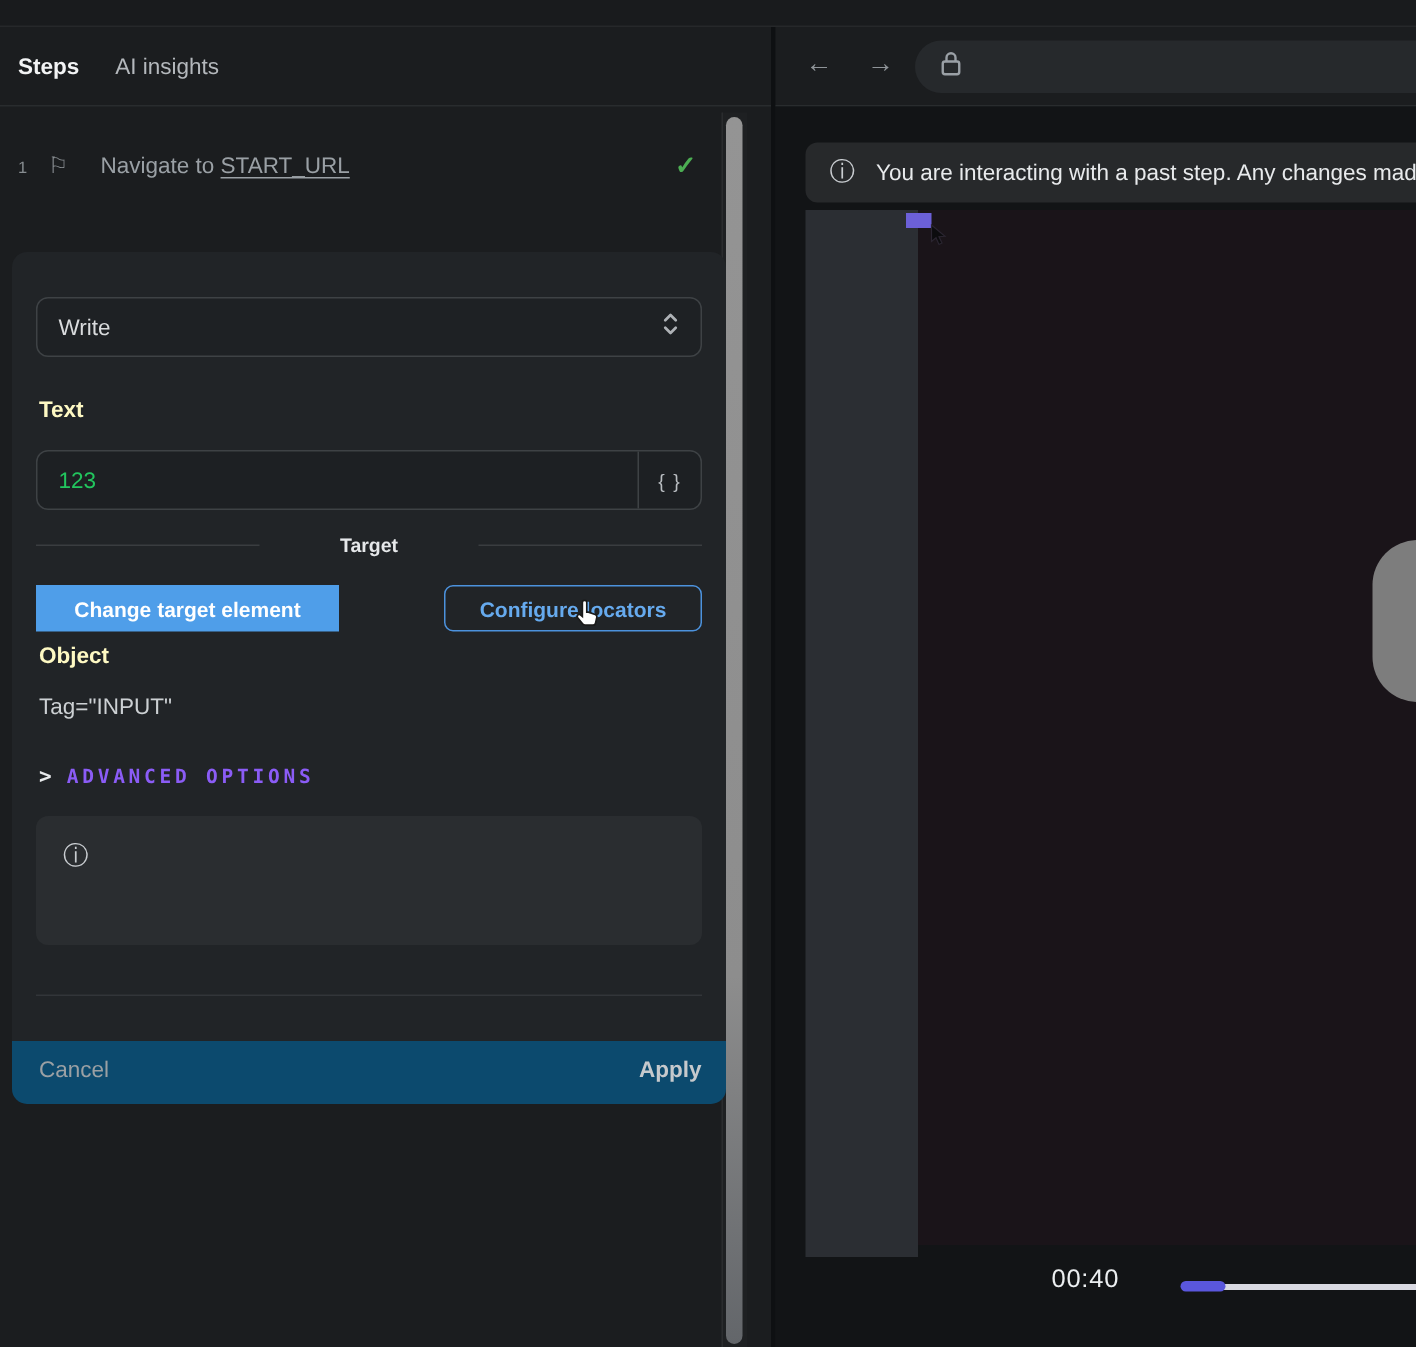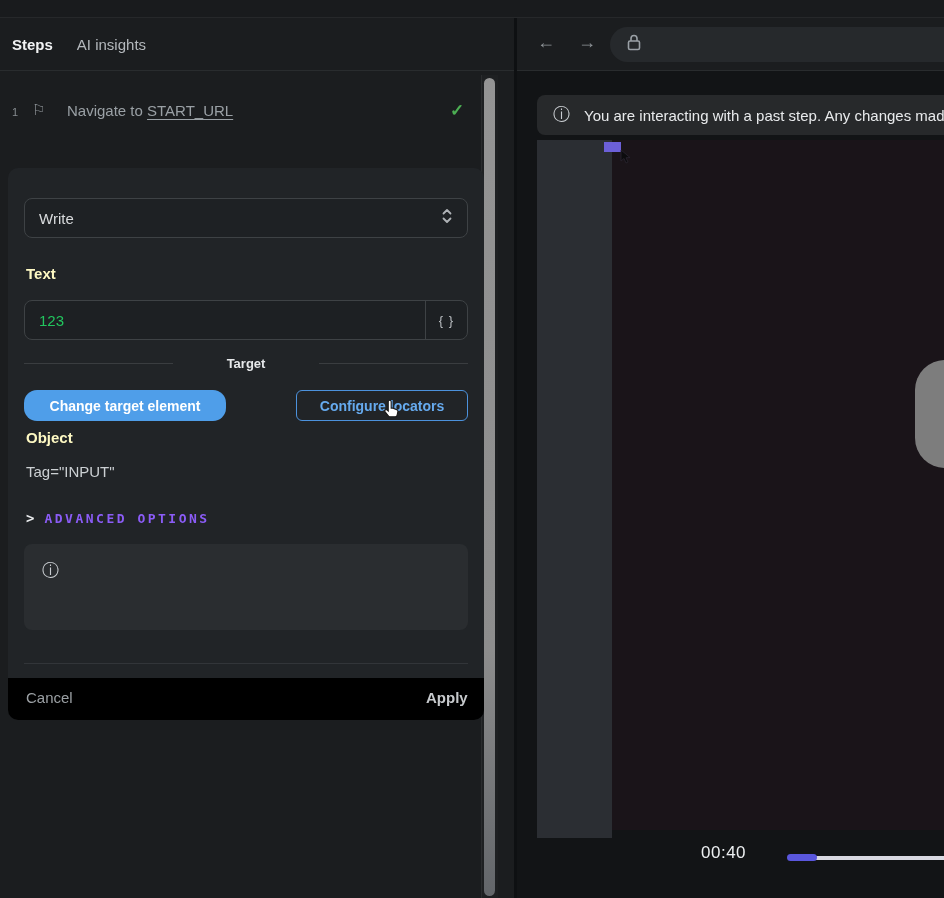--- a/index.html
+++ b/index.html
@@ -46,41 +46,41 @@
 
   #input-group{ left:16px; top:132px; width:444px; height:40px; border:1px solid #3e4245; border-radius:8px; background:#1d2023; display:flex; }
   #text-input{ flex:1; display:flex; align-items:center; padding-left:14px; font-size:15px; color:#22c55e; }
   #braces-btn{ width:42px; border-left:1px solid #3e4245; display:flex; align-items:center; justify-content:center;
     font-size:13px; color:#b9bdc1; letter-spacing:1px; cursor:pointer; }
 
   #target-divider{ left:16px; top:188px; width:444px; display:flex; align-items:center;gap:40px; }
   #target-divider .line{ flex:1; height:1px; background:#3a3d40; }
   #target-divider .lbl{ margin:0 14px; font-size:13px; font-weight:bold; color:#e6e8ea; }
 
-  #change-target-btn{ left:16px; top:222px; width:202px; height:31px; background:#4f9ee9; border:none; border-radius:13px;
+  #change-target-btn{ left:16px; top:222px; width:202px; height:31px; background:#4f9ee9; border:none; border-radius:0;
     color:#ffffff; font-size:14px; font-weight:bold; font-family:inherit; cursor:pointer; }
   #configure-btn{ left:288px; top:222px; width:172px; height:31px; background:transparent; border:1px solid #4c92dd; border-radius:6px;
     color:#66aaee; font-size:14px; font-weight:bold; font-family:inherit; cursor:pointer; }
   #hand-cursor{ left:372px; top:230px; width:22px; height:22px; }
 
   #object-label{ left:18px; top:261px; }
   #object-value{ left:18px; top:295px; font-size:15px; color:#ccd0d3; }
 
   #advanced-row{ left:18px; top:342px; display:flex; align-items:center; gap:10px; cursor:pointer; }
   #advanced-chevron{ font-size:14px; font-weight:bold; color:#e8eaec; font-family:"DejaVu Sans Mono", monospace; }
   #advanced-label{ font-size:13px; font-weight:bold; letter-spacing:2.5px; color:#8b5cf6; font-family:"DejaVu Sans Mono", monospace; }
 
   #info-box{ left:16px; top:376px; width:444px; height:86px; background:#2a2d30; border-radius:8px;
     display:flex; padding:16px 16px 0 18px; gap:13px; }
   .info-glyph{ font-size:17px; color:#c9cdd1; line-height:22px; }
   #info-text{ font-size:15px; color:#e3e5e7; line-height:1.55; max-width:372px; }
 
   #card-divider{ left:16px; top:495px; width:444px; height:1px; background:#323539; }
 
-  #card-footer{ left:0; top:510px; width:476px; height:42px; background:#000000; border-radius:0 0 10px 10px; }
+  #card-footer{ left:0; top:526px; width:476px; height:42px; background:#0c4a6e; border-radius:0 0 10px 10px; }
   #cancel-btn{ left:18px; top:11px; font-size:15px; color:#9ba0a4; cursor:pointer; }
   #apply-btn{ left:418px; top:11px; font-size:15px; color:#c6c9cc; font-weight:bold; cursor:pointer; }
 
   
   #panel-divider{ left:514px; top:18px; width:3px; height:880px; background:#0e1012; }
 
   
   #right-panel{ left:517px; top:18px; width:427px; height:880px; background:#131517; }
   #nav-row{ left:0; top:0; width:427px; height:53px; background:#1b1d1f; border-bottom:1px solid #292c2e; }
   .nav-arrow{ position:absolute; top:14px; font-size:18px; color:#8f9498; cursor:pointer; }

